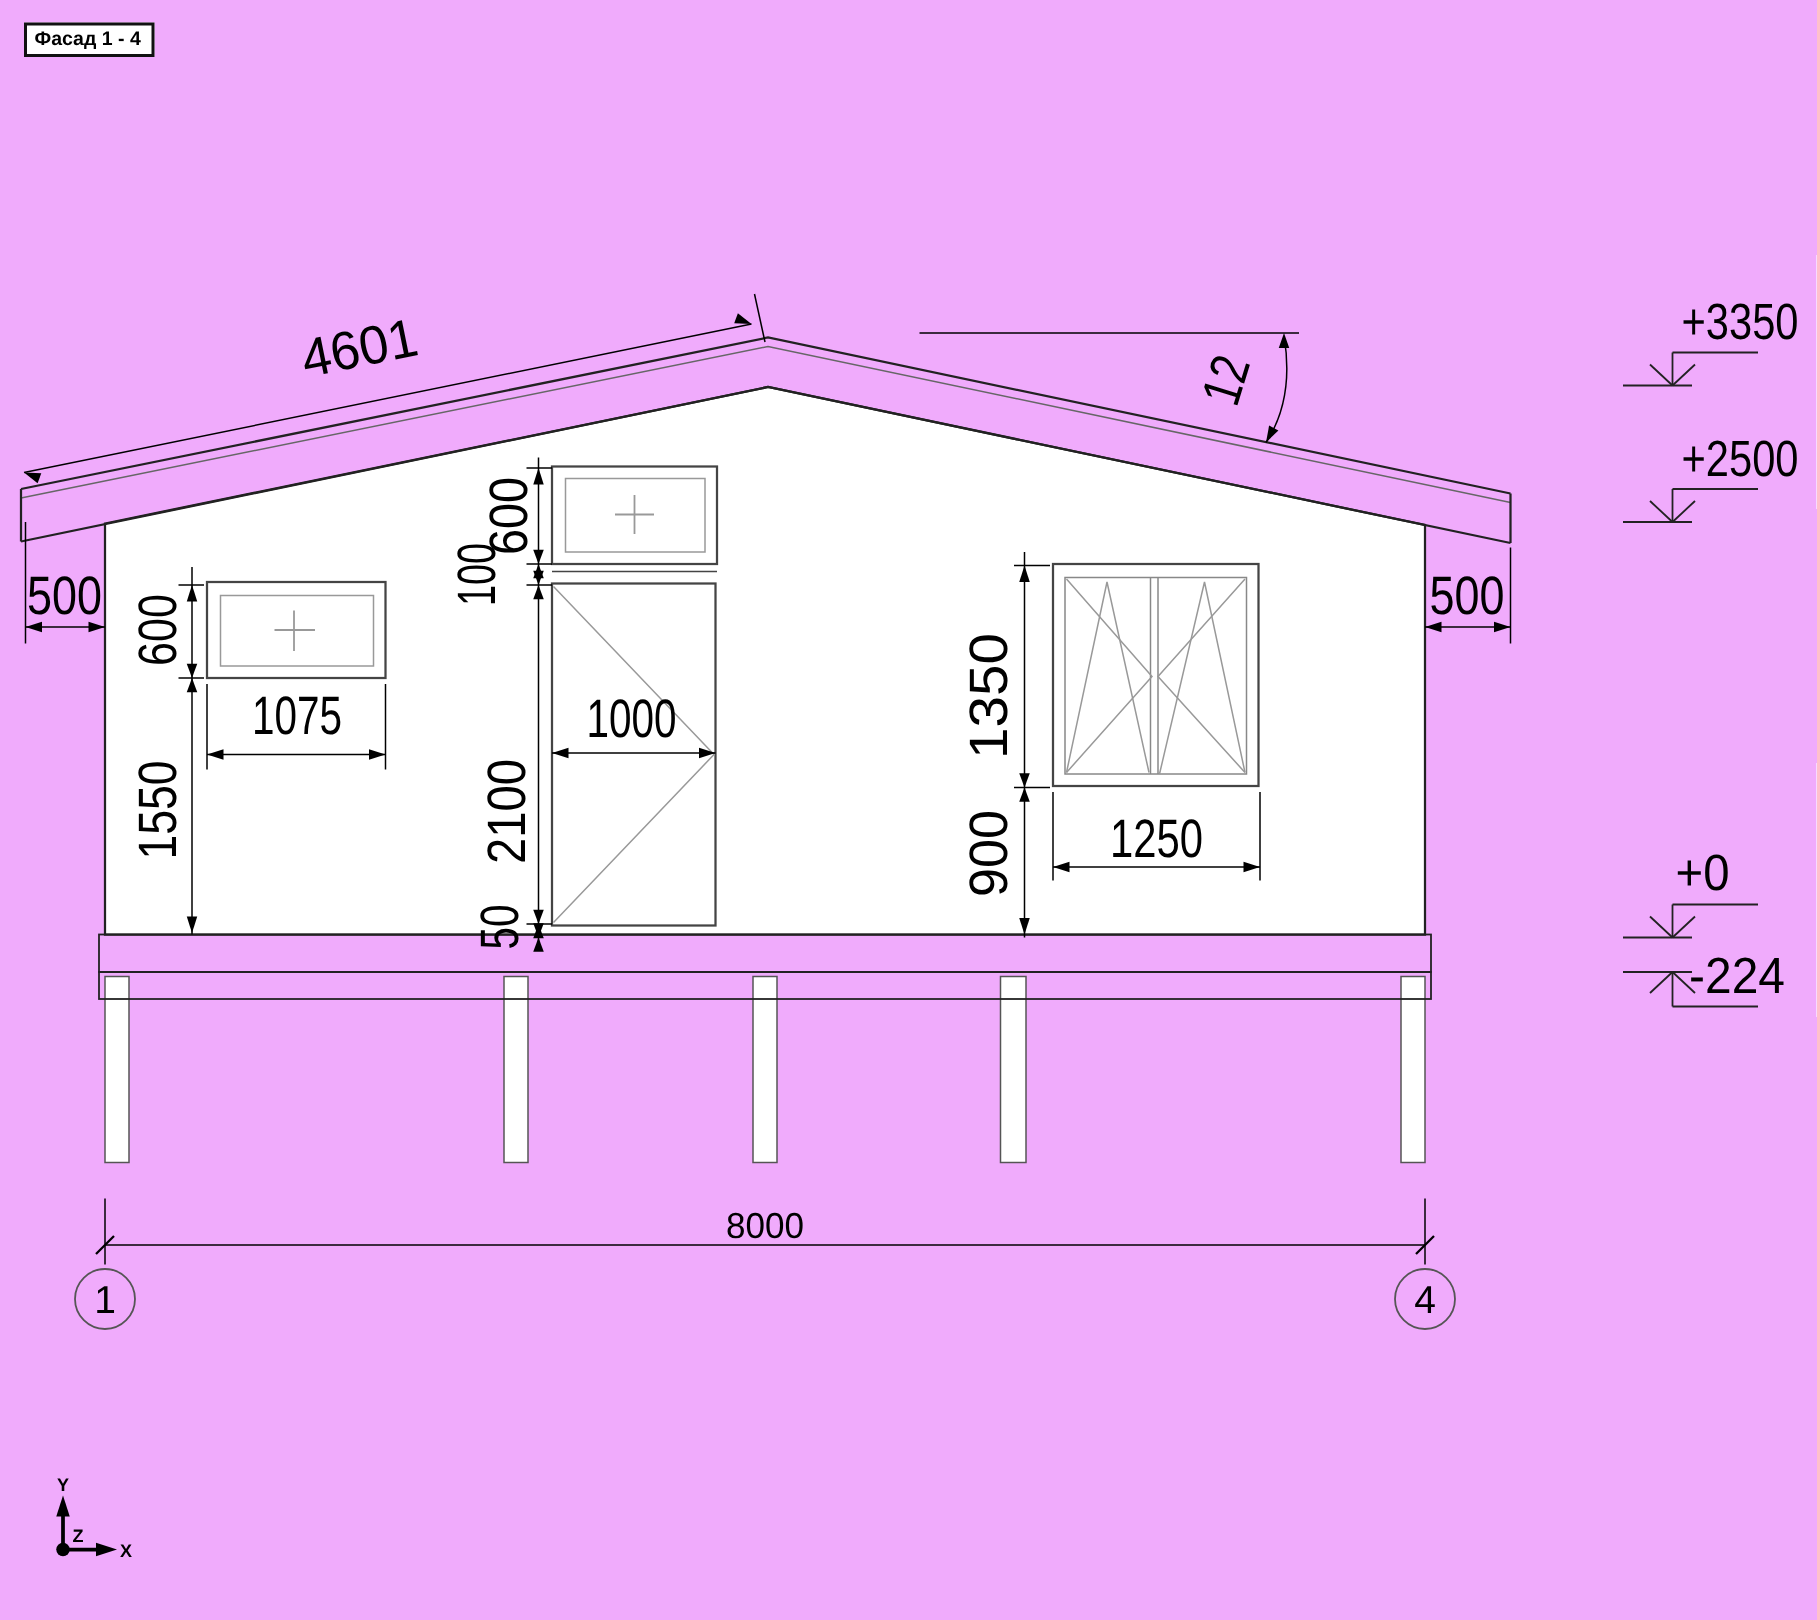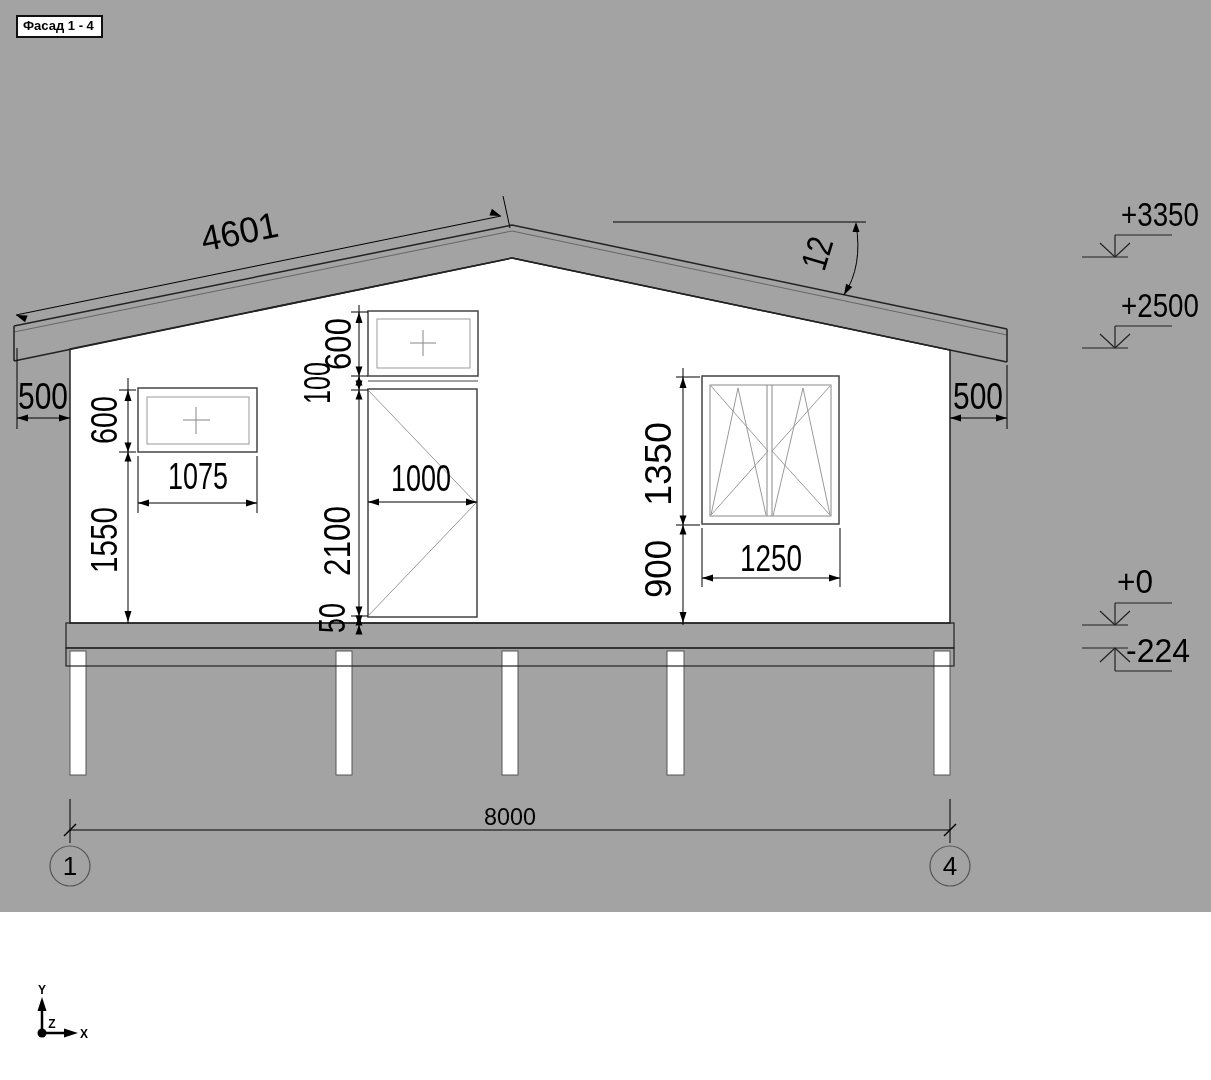--- a/index.html
+++ b/index.html
@@ -1,17 +1,17 @@
 <!DOCTYPE html>
 <html><head>
 <meta charset="utf-8">
 <style>
   html,body{margin:0;padding:0;background:#ffffff;width:1211px;height:1080px;overflow:hidden;
             font-family:"Liberation Sans", sans-serif;}
-  .sheet{position:relative;width:1211px;height:912px;background:#a3a3a3;}
+  .sheet{position:relative;width:1211px;height:1080px;background:#f0abfc;}
   .title-box{position:absolute;left:16px;top:15px;border:2px solid #111;background:#fff;
              padding:1px 7px 2px 5px;font-size:13px;font-weight:bold;color:#000;line-height:16px;}
   svg{position:absolute;left:0;top:0;}
   svg text{fill:#000;font-family:"Liberation Sans", sans-serif;}
   .dimtxt{font-size:36px;}
   .lvltxt{font-size:34px;}
   .axtxt{font-size:26px;}
   .ovtxt{font-size:24px;}
   .ucstxt{font-size:12px;font-weight:bold;}
 </style>

